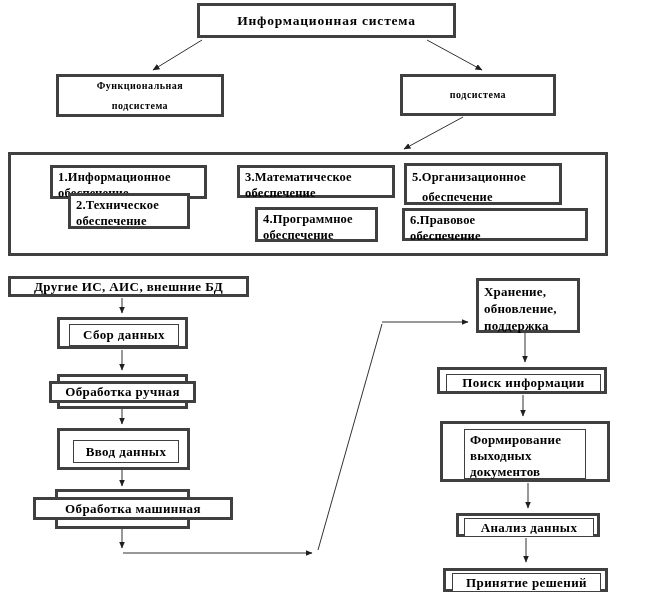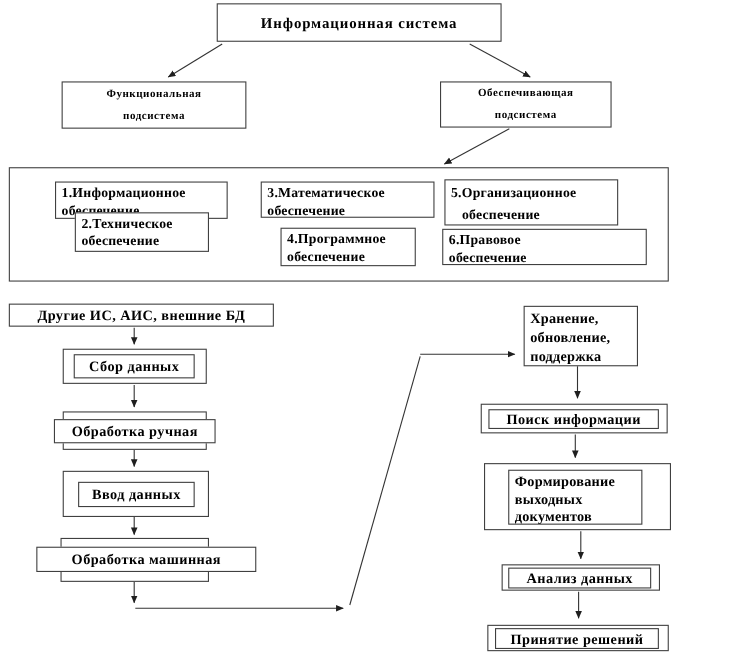--- a/index.html
+++ b/index.html
@@ -3,21 +3,21 @@
 <meta charset="utf-8">
 <style>
   html,body{margin:0;padding:0;background:#ffffff;}
   .canvas{
     position:relative;width:663px;height:600px;background:#ffffff;overflow:hidden;
     font-family:"Liberation Serif","DejaVu Serif",serif;
     font-weight:bold;color:#000;
   }
   .arrows{position:absolute;left:0;top:0;z-index:5;pointer-events:none;}
   .box{
-    position:absolute;box-sizing:border-box;border:1px solid #404040;background:#ffffff;z-index:2;
+    position:absolute;box-sizing:border-box;border:3px solid #404040;background:#ffffff;z-index:2;
   }
   .center{display:flex;align-items:center;justify-content:center;text-align:center;}
   .col{display:flex;flex-direction:column;align-items:center;justify-content:center;text-align:center;}
   .title{font-size:13.5px;letter-spacing:0.8px;}
   .sub{font-size:10px;letter-spacing:0.5px;line-height:20px;}
   .comp{font-size:12.5px;line-height:16px;padding:1px 5px;letter-spacing:0.2px;}
   .comp span{display:block;}
   .comp-tall{line-height:20px;}
   .comp-tall .indent{padding-left:10px;}
   .flow{font-size:13px;letter-spacing:0.4px;}
@@ -57,21 +57,20 @@
   <div class="box center title" style="left:197px;top:3px;width:259px;height:35px">
     <span>Информационная система</span>
   </div>
 
   <div class="box col sub" style="left:56px;top:74px;width:168px;height:43px">
     <span>Функциональная</span>
     <span>подсистема</span>
   </div>
 
   <div class="box col sub" style="left:400px;top:74px;width:156px;height:42px">
-    <span>Обеспечивающая</span>
     <span>подсистема</span>
   </div>
 
   <div class="box container-frame" style="left:8px;top:152px;width:600px;height:104px"></div>
 
   <div class="box comp" style="left:50px;top:165px;width:157px;height:34px">
     <span>1.Информационное</span>
     <span>обеспечение</span>
   </div>
   <div class="box comp" style="left:68px;top:193px;width:122px;height:36px">

